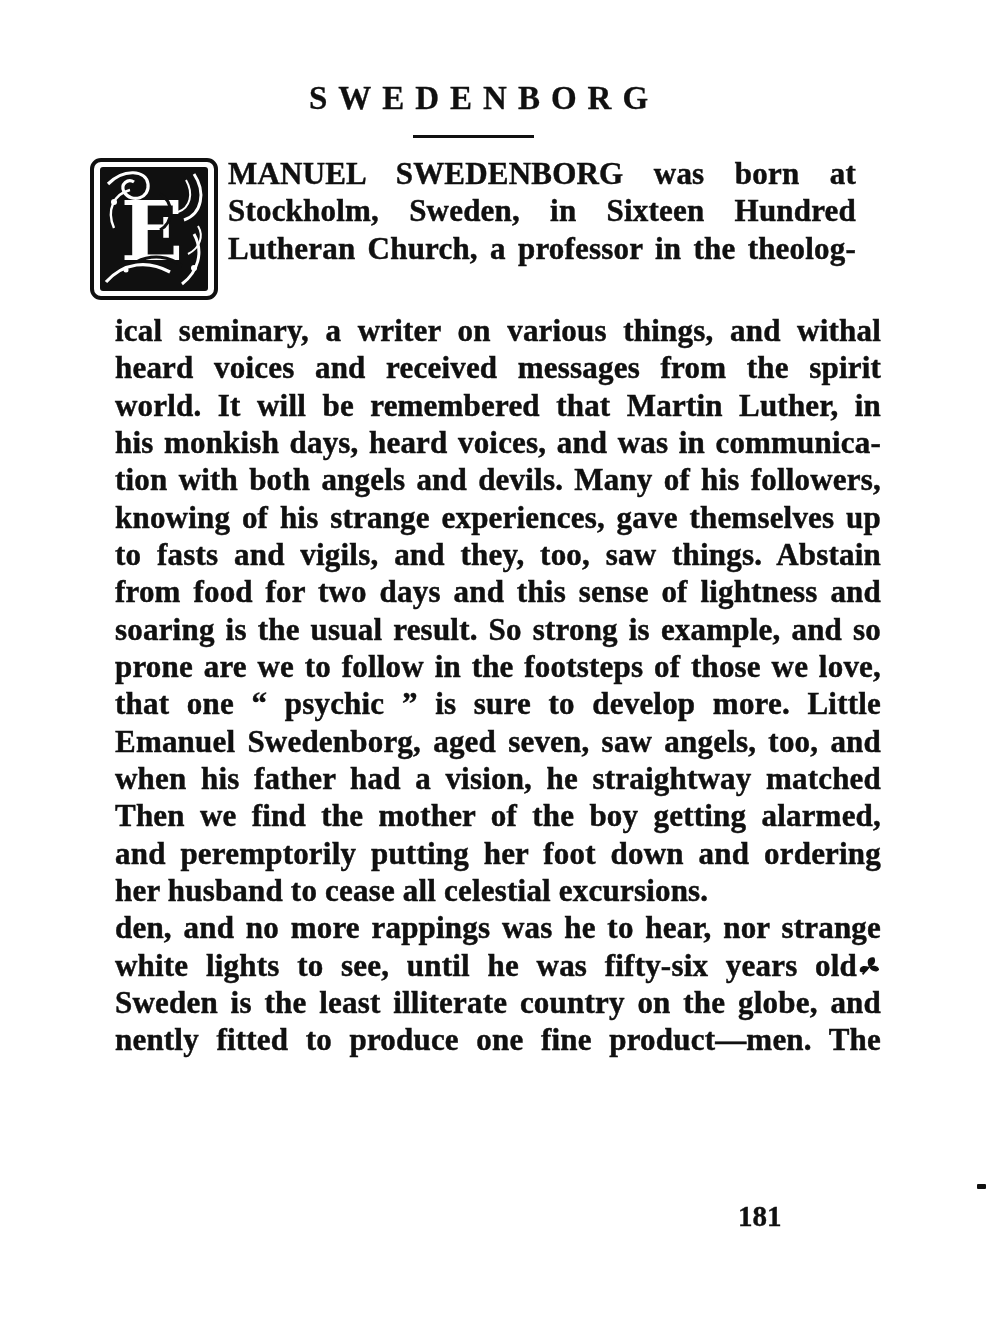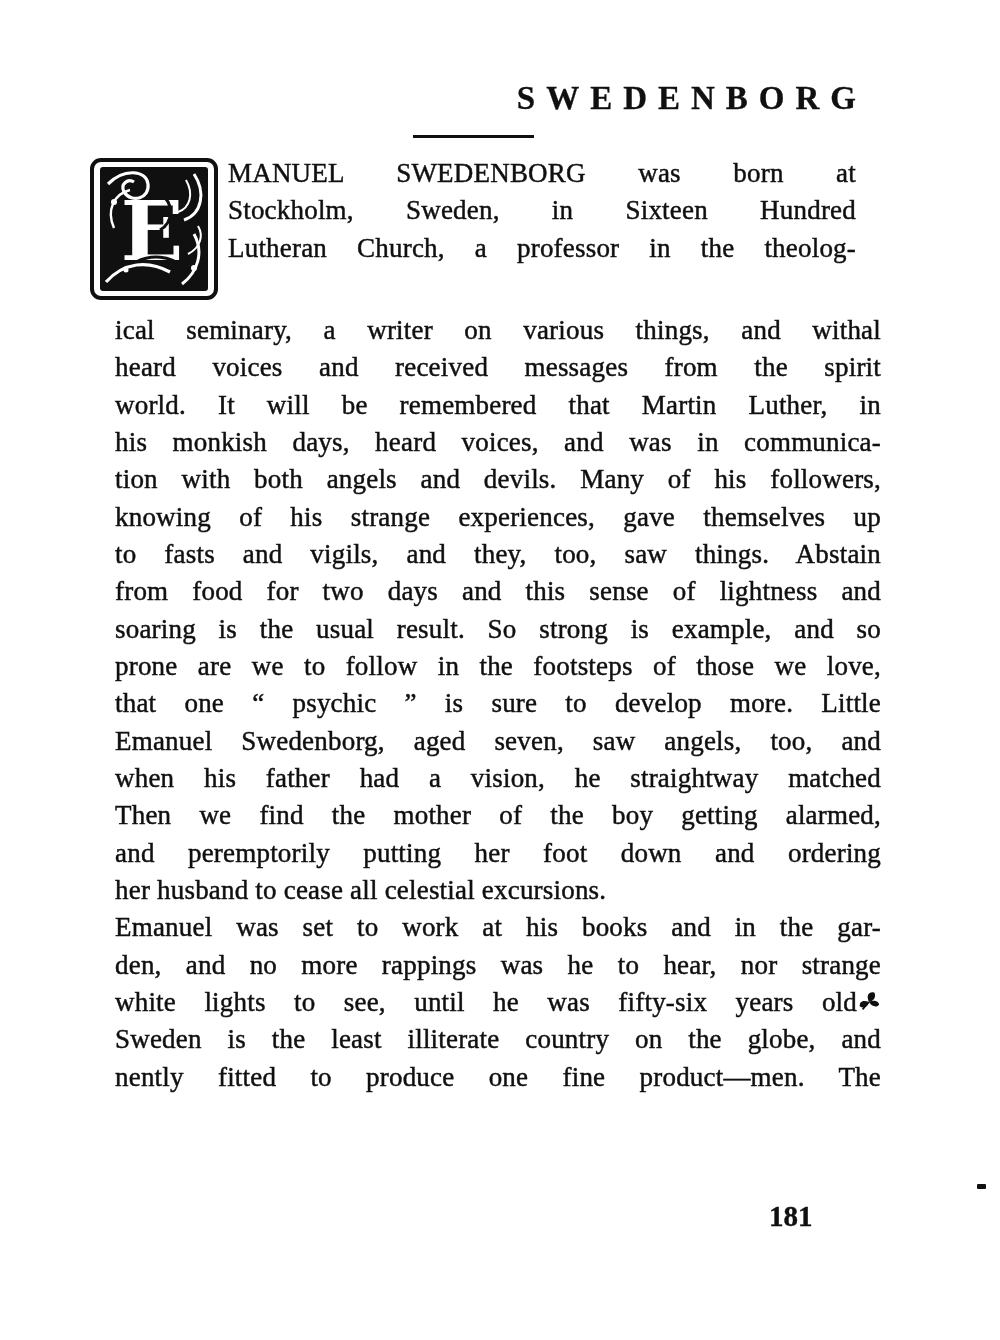--- a/index.html
+++ b/index.html
@@ -28,54 +28,54 @@
   }
 
   .first-par{top:155px;}
   .dropcap{
     position:absolute;left:0;top:3px;width:128px;height:142px;
   }
   .first-lines{margin-left:138px;}
 
   .line{
     height:37.33px;line-height:37.33px;
-    font-size:27px;
+    font-size:31px;
     letter-spacing:0.2px;
     text-align:justify;
     text-align-last:justify;
     white-space:nowrap;
-    font-weight:400;
+    font-weight:700;
     -webkit-text-stroke:0.45px #101010;
   }
   .para-end{text-align-last:left;}
 
   .body-block{top:312px;margin-left:25px;}
 
   .fleuron{
     display:inline-block;
     vertical-align:-2px;
   }
 
   .page-number{
-    position:absolute;left:769px;top:1198px;
+    position:absolute;left:738px;top:1198px;
     font-size:29px;line-height:36px;
     font-weight:600;
     -webkit-text-stroke:0.4px #101010;
   }
   .scan-artifact{
     position:absolute;left:977px;top:1184px;
     width:9px;height:5px;background:#101010;border-radius:1px;
   }
 </style>
 </head>
 <body>
 
 <div class="page">
 
-  <div class="column book-title" style="position:absolute;text-align:right;">SWEDENBORG</div>
+  <div class="column book-title" style="position:absolute;">SWEDENBORG</div>
 
   <div class="column title-rule-wrap" style="position:absolute;">
     <div class="title-rule"></div>
   </div>
 
   <div class="column first-par" style="position:absolute;">
     <div class="dropcap">
       <svg width="128" height="142" viewBox="0 0 128 142" xmlns="http://www.w3.org/2000/svg">
         <rect x="2" y="2" width="124" height="138" rx="9" fill="#fff" stroke="#101010" stroke-width="4"></rect>
         <rect x="10" y="9" width="108" height="124" rx="3" fill="#101010"></rect>
@@ -111,21 +111,20 @@
     <div class="line">to fasts and vigils, and they, too, saw things. Abstain</div>
     <div class="line">from food for two days and this sense of lightness and</div>
     <div class="line">soaring is the usual result. So strong is example, and so</div>
     <div class="line">prone are we to follow in the footsteps of those we love,</div>
     <div class="line">that one “ psychic ” is sure to develop more. Little</div>
     <div class="line">Emanuel Swedenborg, aged seven, saw angels, too, and</div>
     <div class="line">when his father had a vision, he straightway matched</div>
     <div class="line">Then we find the mother of the boy getting alarmed,</div>
     <div class="line">and peremptorily putting her foot down and ordering</div>
     <div class="line para-end">her husband to cease all celestial excursions.</div>
-    <div class="line">Emanuel was set to work at his books and in the gar-</div>
     <div class="line">den, and no more rappings was he to hear, nor strange</div>
     <div class="line"><span>white lights to see, until he was fifty-six years old</span><span class="fleuron"><svg width="24" height="22" viewBox="0 0 26 24" xmlns="http://www.w3.org/2000/svg">
             <path d="M13 12 C9 4 14 0 19 2 C21 7 18 11 13 12 Z" fill="#101010"></path>
             <path d="M13 12 C6 9 2 12 3 17 C8 20 12 16 13 12 Z" fill="#101010"></path>
             <path d="M13 12 C18 9 24 11 24 15 C21 19 15 16 13 12 Z" fill="#101010"></path>
             <path d="M13 12 L6 20" stroke="#101010" stroke-width="1.8" fill="none"></path>
           </svg></span></div>
     <div class="line">Sweden is the least illiterate country on the globe, and</div>
     <div class="line">nently fitted to produce one fine product—men. The</div>
   </div>

